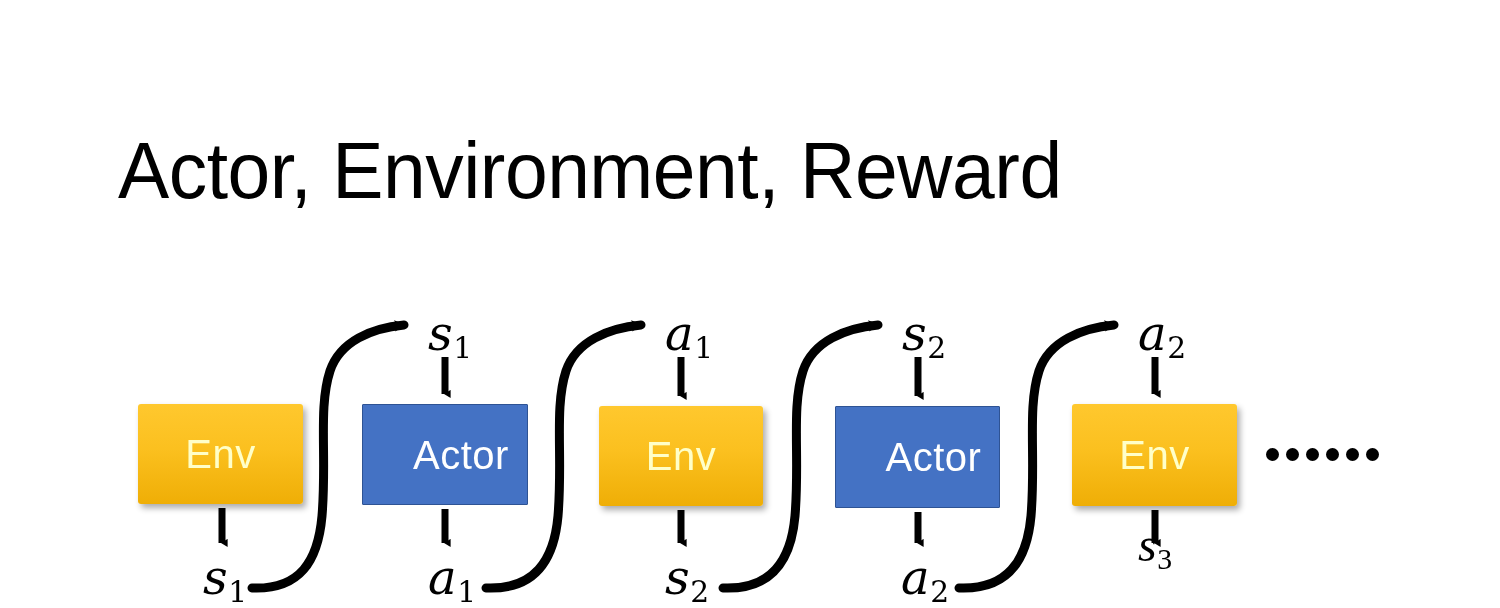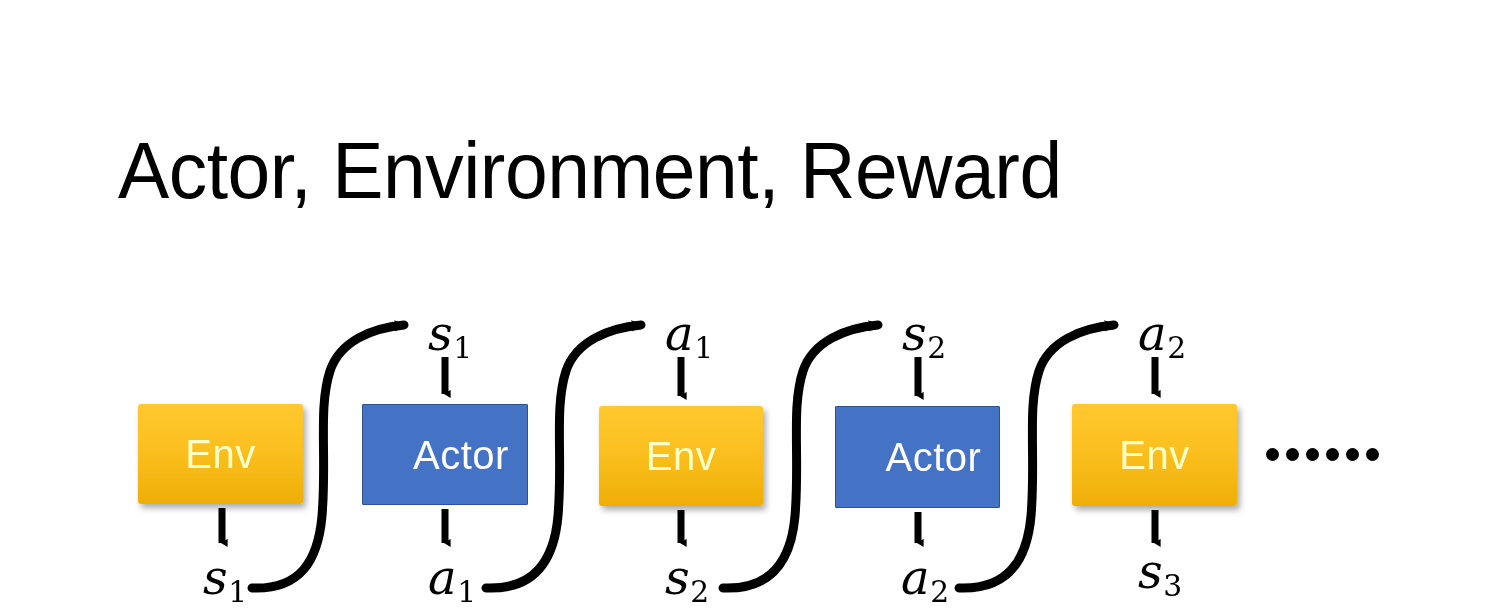--- a/index.html
+++ b/index.html
@@ -185,21 +185,21 @@
   </div>
   <div class="mathlabel" style="left:428px;  top:537px;">
     <span>a</span><sub>1</sub>
   </div>
   <div class="mathlabel" style="left:665px;  top:537px;">
     <span>s</span><sub>2</sub>
   </div>
   <div class="mathlabel" style="left:901px;  top:537px;">
     <span>a</span><sub>2</sub>
   </div>
-  <div class="mathlabel" style="left:1138px; top:531px;">
+  <div class="mathlabel" style="left:1138px; top:505px;font-family:Liberation Serif, serif;">
     <span>s</span><sub>3</sub>
   </div>
 
   <div id="ellipsis">
     <span class="dot"></span>
     <span class="dot"></span>
     <span class="dot"></span>
     <span class="dot"></span>
     <span class="dot"></span>
     <span class="dot"></span>

